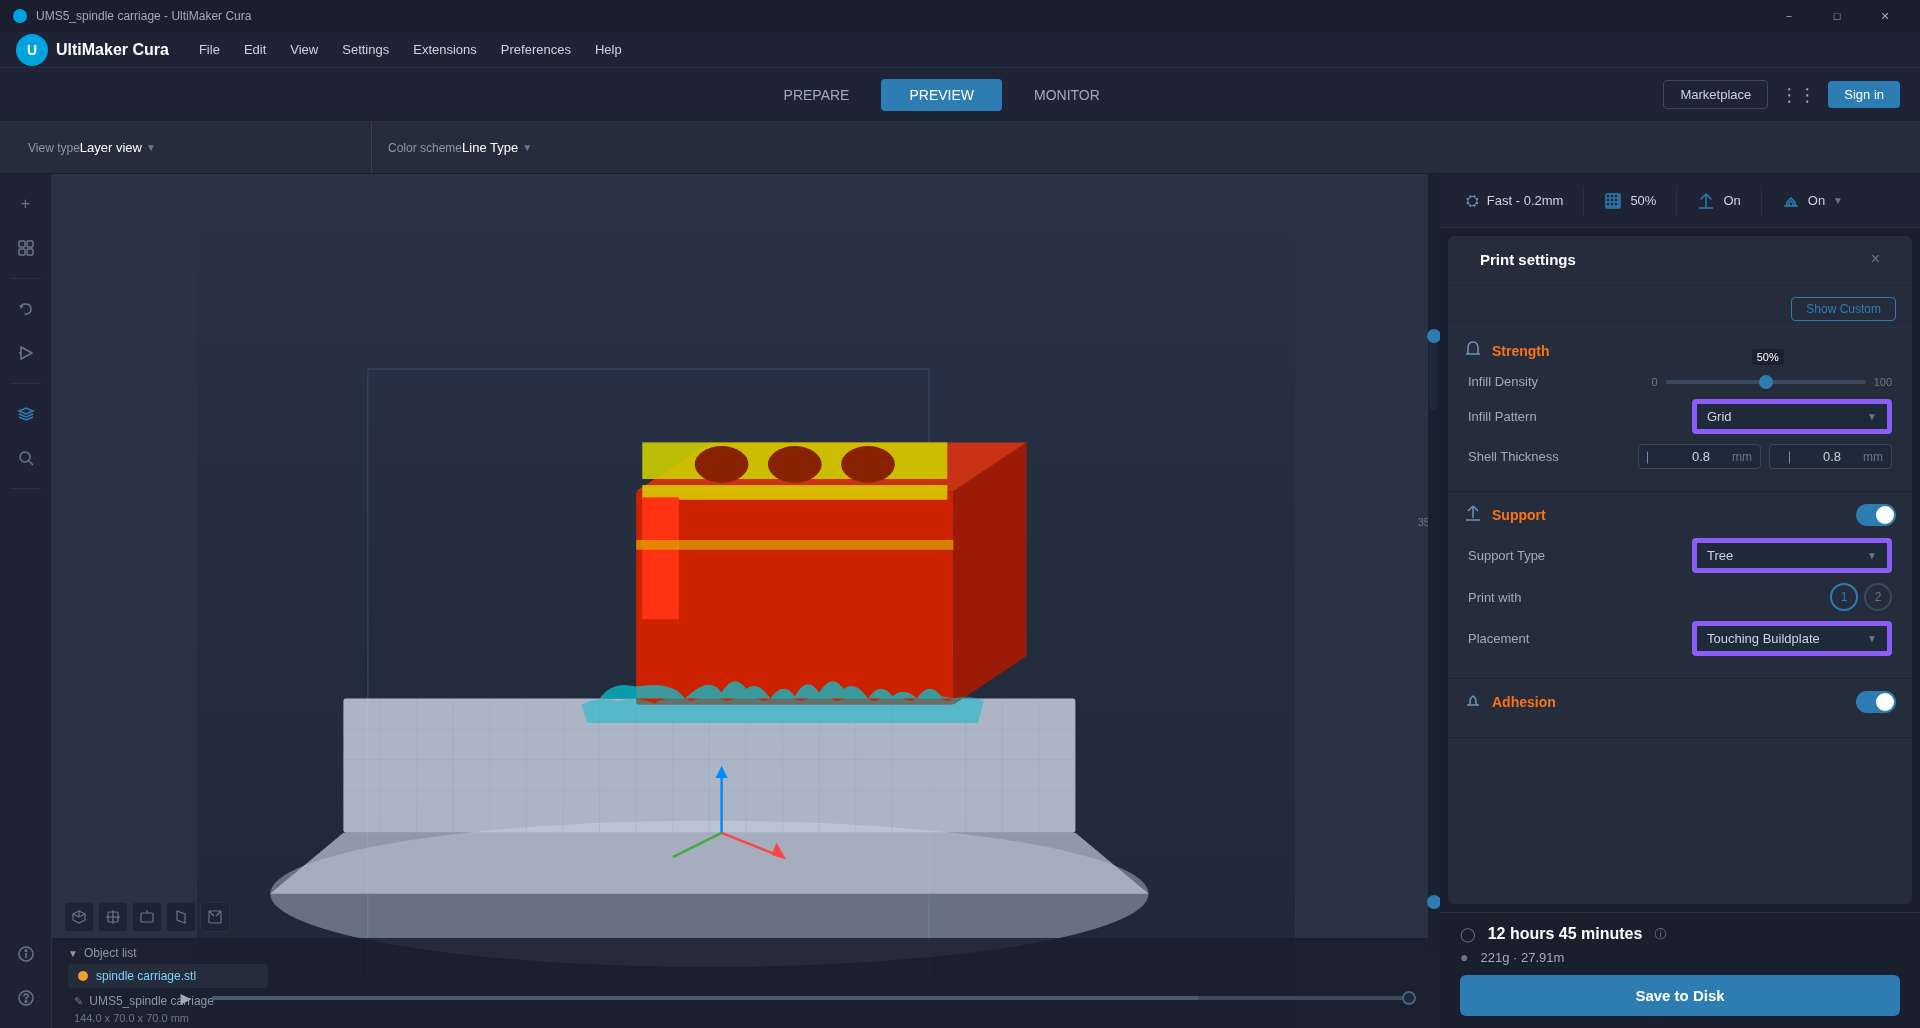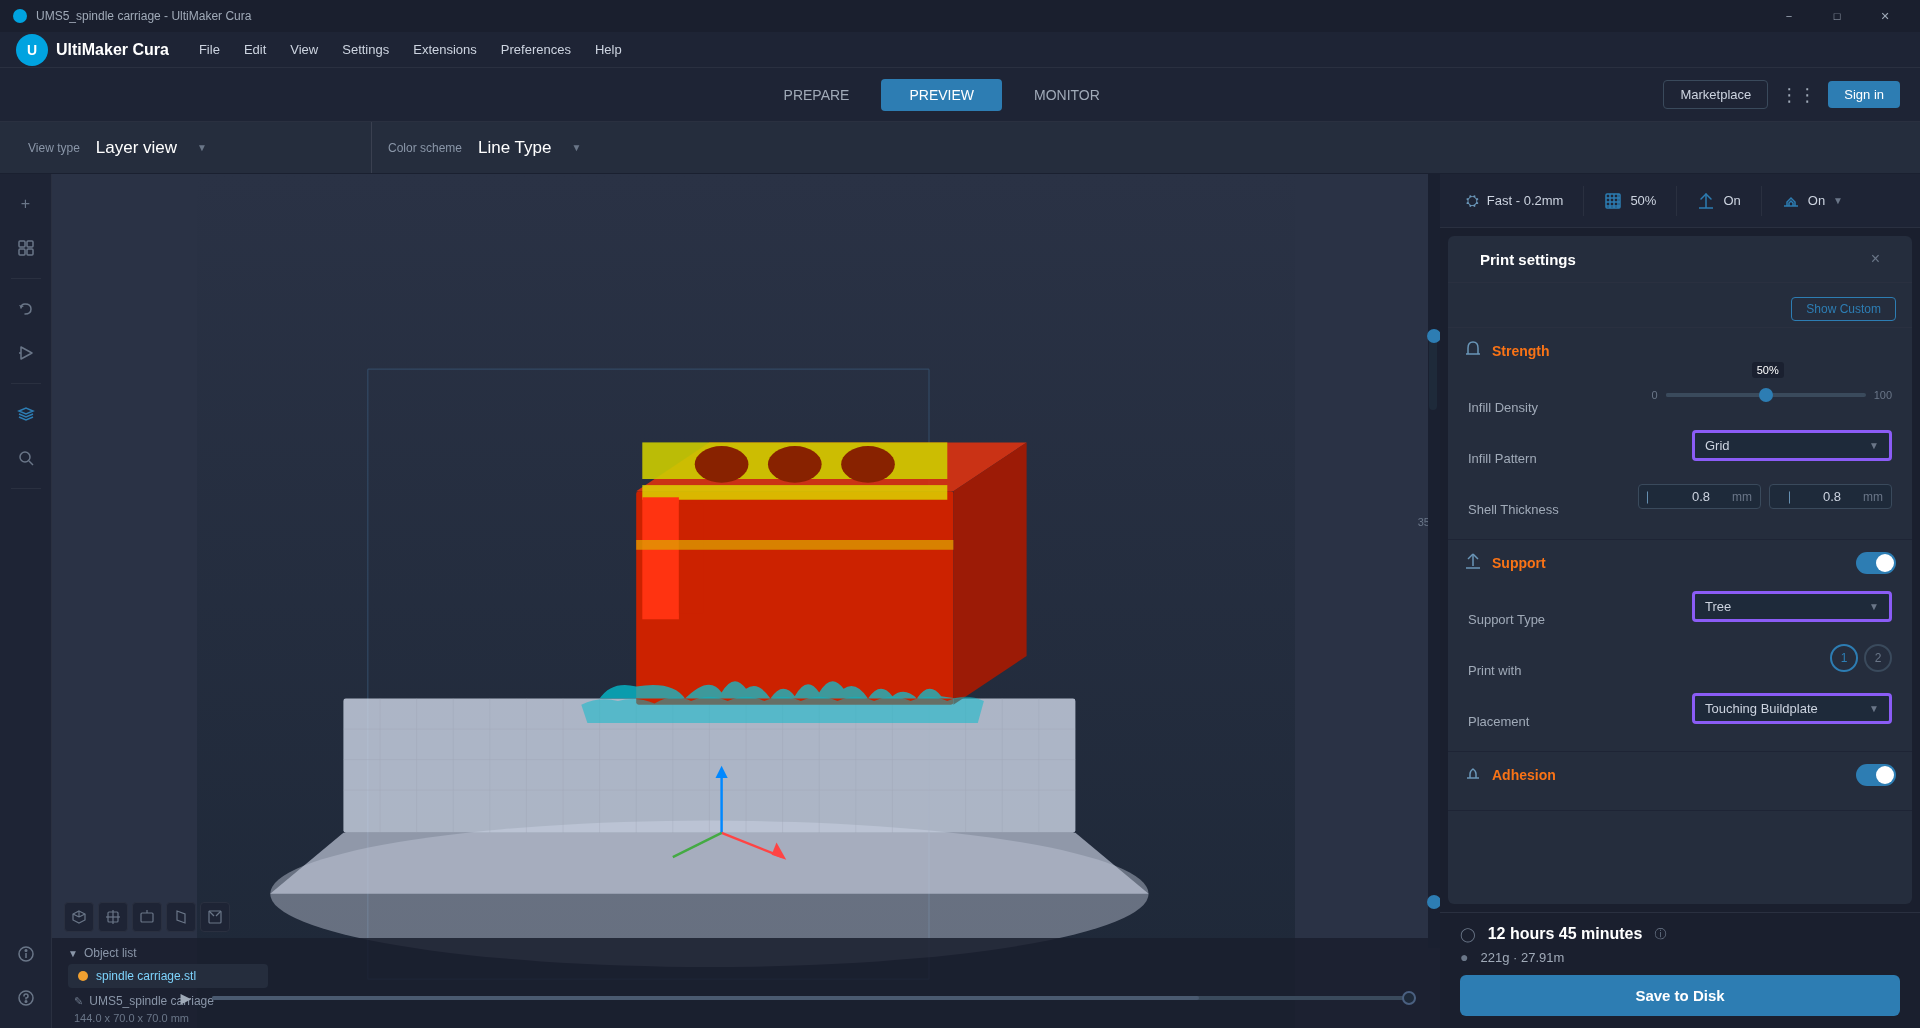--- a/index.html
+++ b/index.html
@@ -22,24 +22,24 @@
     .nav-tabs { display: flex; gap: 4px; }
     .nav-tab { padding: 8px 28px; border-radius: 4px; cursor: pointer; font-size: 14px; color: #a0aab8; font-weight: 500; }
     .nav-tab.active { background: #2d7db3; color: #ffffff; }
     .nav-right { display: flex; align-items: center; gap: 12px; }
     .marketplace-btn { background: transparent; border: 1px solid #3a4a5c; color: #cdd4e0; padding: 6px 16px; border-radius: 4px; cursor: pointer; font-size: 13px; }
     .grid-icon { color: #a0aab8; cursor: pointer; font-size: 18px; }
     .signin-btn { background: #2d7db3; color: white; border: none; padding: 6px 16px; border-radius: 4px; cursor: pointer; font-size: 13px; }
 
     
     #viewbar { background: #252d3d; height: 52px; display: flex; align-items: center; padding: 0 12px; gap: 0; border-bottom: 1px solid #1a2030; }
-    .view-section { display: flex; align-items: center; gap: 16px; padding: 0 16px; height: 100%; border-right: 1px solid #3a4050; }
+    .view-section { display: flex; align-items: center; gap: 0; padding: 0 16px; height: 100%; border-right: 1px solid #3a4050; }
     .view-section:last-child { border-right: none; }
     .view-label { color: #8a96a8; font-size: 12px; }
-    .view-value { color: #ffffff; font-size: 17px; font-weight: 500; }
+    .view-value { color: #ffffff; font-size: 13px; font-weight: 500; }
     .dropdown-arrow { color: #6a7688; font-size: 10px; margin-left: 4px; }
 
     
     #main { display: flex; height: calc(1028px - 32px - 36px - 54px - 52px); }
 
     
     #leftsidebar { width: 52px; background: #1e2435; display: flex; flex-direction: column; align-items: center; padding: 12px 0; gap: 8px; border-right: 1px solid #2a3040; }
     .sidebar-btn { width: 36px; height: 36px; display: flex; align-items: center; justify-content: center; color: #6a7688; cursor: pointer; border-radius: 4px; font-size: 16px; }
     .sidebar-btn.active { color: #2d7db3; }
     .sidebar-divider { width: 30px; height: 1px; background: #2a3040; margin: 4px 0; }
@@ -78,24 +78,24 @@
     .panel-content { flex: 1; overflow-y: auto; padding: 8px 0; }
     .show-custom-row { display: flex; justify-content: flex-end; padding: 6px 16px; border-bottom: 1px solid #2a3040; }
     .show-custom-btn { background: transparent; border: 1px solid #2d7db3; color: #2d7db3; padding: 4px 14px; border-radius: 4px; cursor: pointer; font-size: 12px; }
 
     
     .settings-section { padding: 12px 16px; border-bottom: 1px solid #1e2435; }
     .section-header { display: flex; align-items: center; gap: 10px; margin-bottom: 12px; }
     .section-icon { color: #6a96b8; font-size: 16px; }
     .section-title { font-size: 14px; font-weight: 600; color: #f97316; }
     .setting-row { display: flex; align-items: center; justify-content: space-between; margin-bottom: 10px; padding: 0 4px; }
-    .setting-label { font-size: 13px; color: #a0aab8; margin-top: 26px; }
-
-    
-    .setting-dropdown { background: #1e2a3a; border: 3px solid #8b5cf6; color: #cdd4e0; padding: 5px 10px; border-radius: 4px; font-size: 13px; display: flex; align-items: center; justify-content: space-between; width: 200px; cursor: pointer; }
+    .setting-label { font-size: 13px; color: #a0aab8; }
+
+    
+    .setting-dropdown { background: #1e2a3a; border: 5px solid #8b5cf6; color: #cdd4e0; padding: 5px 10px; border-radius: 4px; font-size: 13px; display: flex; align-items: center; justify-content: space-between; width: 200px; cursor: pointer; }
     .setting-dropdown .arrow { color: #6a7688; font-size: 10px; }
 
     
     .shell-inputs { display: flex; align-items: center; gap: 8px; }
     .shell-input-group { display: flex; align-items: center; gap: 4px; background: #1e2a3a; border: 1px solid #3a4a5c; border-radius: 4px; padding: 4px 8px; }
     .shell-icon { color: #6a96b8; font-size: 12px; }
     .shell-value { color: #cdd4e0; font-size: 13px; width: 36px; margin-left: 29px; }
     .shell-unit { color: #6a7688; font-size: 12px; }
 
     

